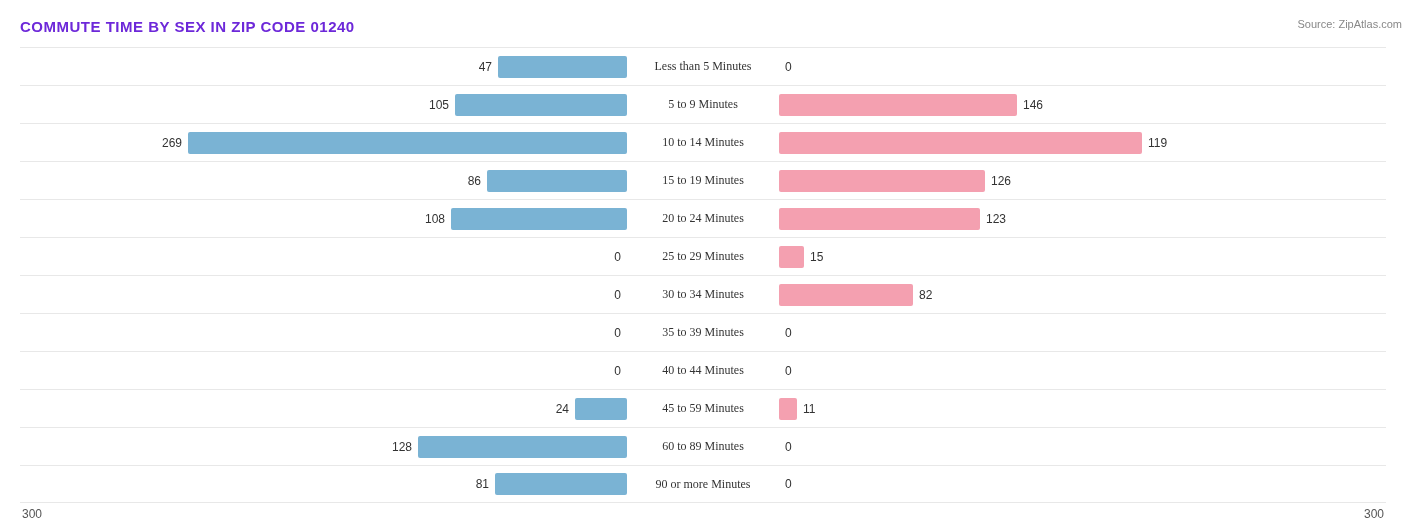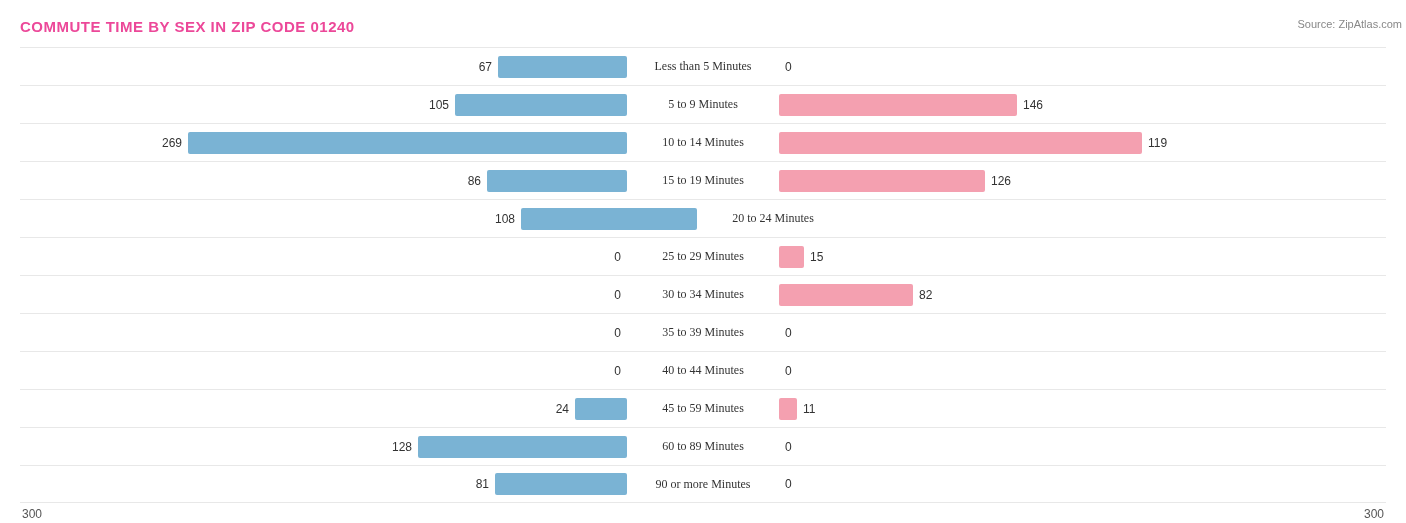--- a/index.html
+++ b/index.html
@@ -14,21 +14,21 @@
     .chart-container {
       padding: 18px 20px 30px 20px;
       position: relative;
     }
     .chart-title {
       font-size: 15px;
       font-weight: bold;
       text-transform: uppercase;
       letter-spacing: 0.5px;
       margin-bottom: 12px;
-      color: #ec4899;
+      color: #6d28d9;
     }
     .source-label {
       position: absolute;
       top: 18px;
       right: 4px;
       font-size: 11px;
       color: #888;
     }
     .rows-wrapper {
       display: flex;
@@ -108,21 +108,21 @@
 </head>
 <body>
 
 <div class="chart-container">
   <div class="chart-title">COMMUTE TIME BY SEX IN ZIP CODE 01240</div>
   <div class="source-label">Source: ZipAtlas.com</div>
 
   <div class="rows-wrapper" id="rows-wrapper">
   <div class="bar-row">
         <div class="left-section">
-          <span class="value-left">67</span>
+          <span class="value-left">47</span>
           <div class="male-bar" style="width: 129px;"></div>
         </div>
         <div class="bar-label">Less than 5 Minutes</div>
         <div class="right-section">
           <div class="female-bar" style="width: 0px;"></div>
           <span class="value-right">0</span>
         </div>
       </div>
       <div class="bar-row">
         <div class="left-section">
@@ -156,20 +156,24 @@
           <div class="female-bar" style="width: 206px;"></div>
           <span class="value-right">126</span>
         </div>
       </div>
       <div class="bar-row">
         <div class="left-section">
           <span class="value-left">108</span>
           <div class="male-bar" style="width: 176px;"></div>
         </div>
         <div class="bar-label">20 to 24 Minutes</div>
+        <div class="right-section">
+          <div class="female-bar" style="width: 201px;"></div>
+          <span class="value-right">123</span>
+        </div>
       </div>
       <div class="bar-row">
         <div class="left-section">
           <span class="value-left">0</span>
           <div class="male-bar" style="width: 0px;"></div>
         </div>
         <div class="bar-label">25 to 29 Minutes</div>
         <div class="right-section">
           <div class="female-bar" style="width: 25px;"></div>
           <span class="value-right">15</span>

